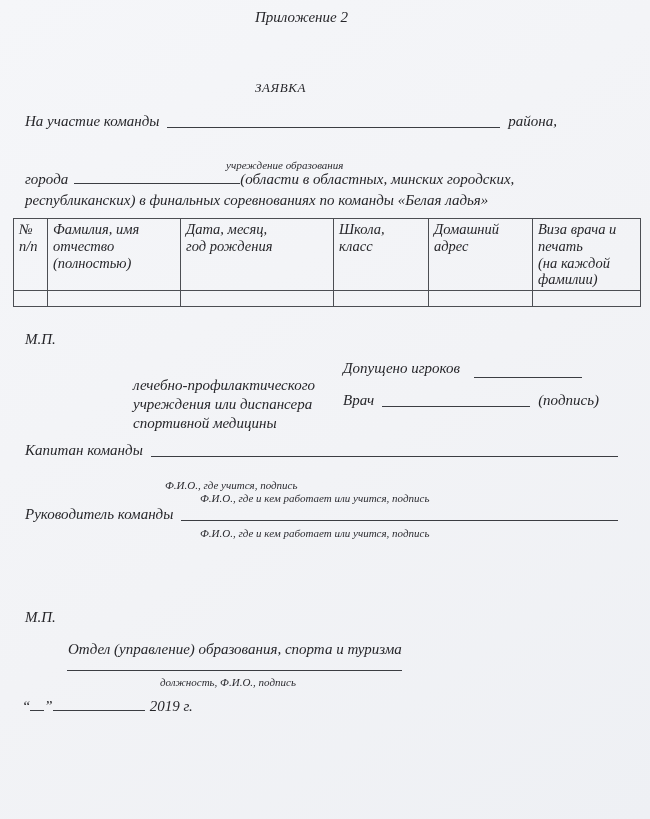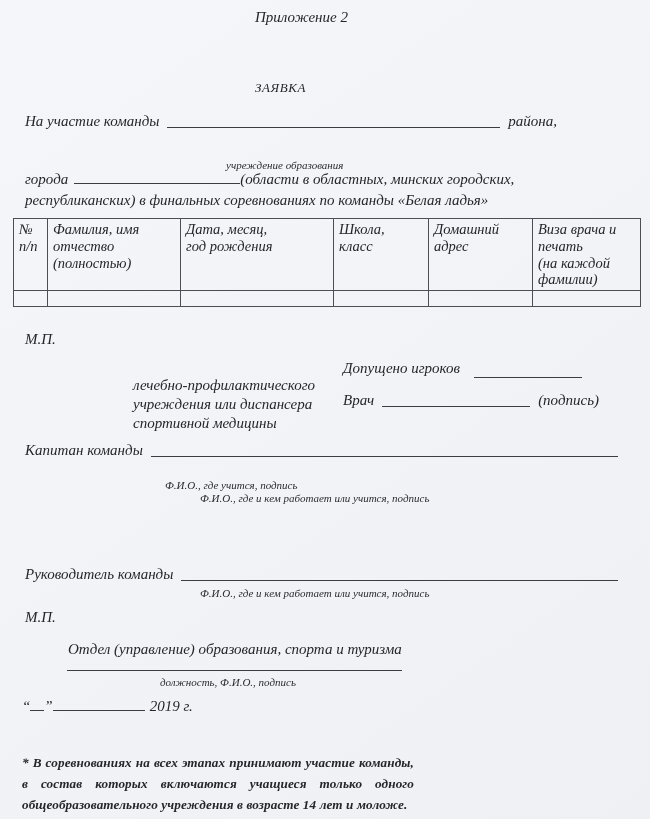--- a/index.html
+++ b/index.html
@@ -115,32 +115,31 @@
       <span class="lbl">Капитан команды</span>
       <span class="fill" style="margin-right:0;"></span>
     </div>
     <div class="small" style="margin-left:140px;margin-top:19px;">Ф.И.О., где учится, подпись</div>
   </div>
 
   <div class="abs" style="left:25px;top:489px;width:593px;">
     <div class="small" style="margin-left:175px;margin-top:3px;">Ф.И.О., где и кем работает или учится, подпись</div>
   </div>
 
-  <div class="abs" style="left:25px;top:565px;width:593px;">
+  <div class="abs" style="left:25px;top:505px;width:593px;">
     <div class="t15 fillrow">
       <span class="lbl">Руководитель команды</span>
       <span class="fill" style="margin-right:0;"></span>
     </div>
     <div class="small" style="margin-left:175px;margin-top:3px;">Ф.И.О., где и кем работает или учится, подпись</div>
   </div>
 
   <div class="abs t15" style="left:25px;top:608px;">М.П.</div>
   <div class="abs t15" style="left:68px;top:640px;">Отдел (управление) образования, спорта и туризма</div>
   <div class="abs hline" style="left:67px;top:670px;width:335px;"></div>
   <div class="abs small" style="left:160px;top:676px;">должность, Ф.И.О., подпись</div>
 
   <div class="abs t15" style="left:22px;top:697px;">
     <span>“</span><span class="blank" style="width:14px;"></span><span>”</span><span class="blank" style="width:92px;"></span><span style="margin-left:5px;">2019 г.</span>
   </div>
 
-  <div class="abs footnote" style="left:22px;top:752px;width:392px;">* В соревнованиях на всех этапах принимают участие команды, в состав которых включаются учащиеся только одного общеобразовательного учреждения в возрасте 14 лет и моложе.</div>
 
 </div>
 
 </body></html>

